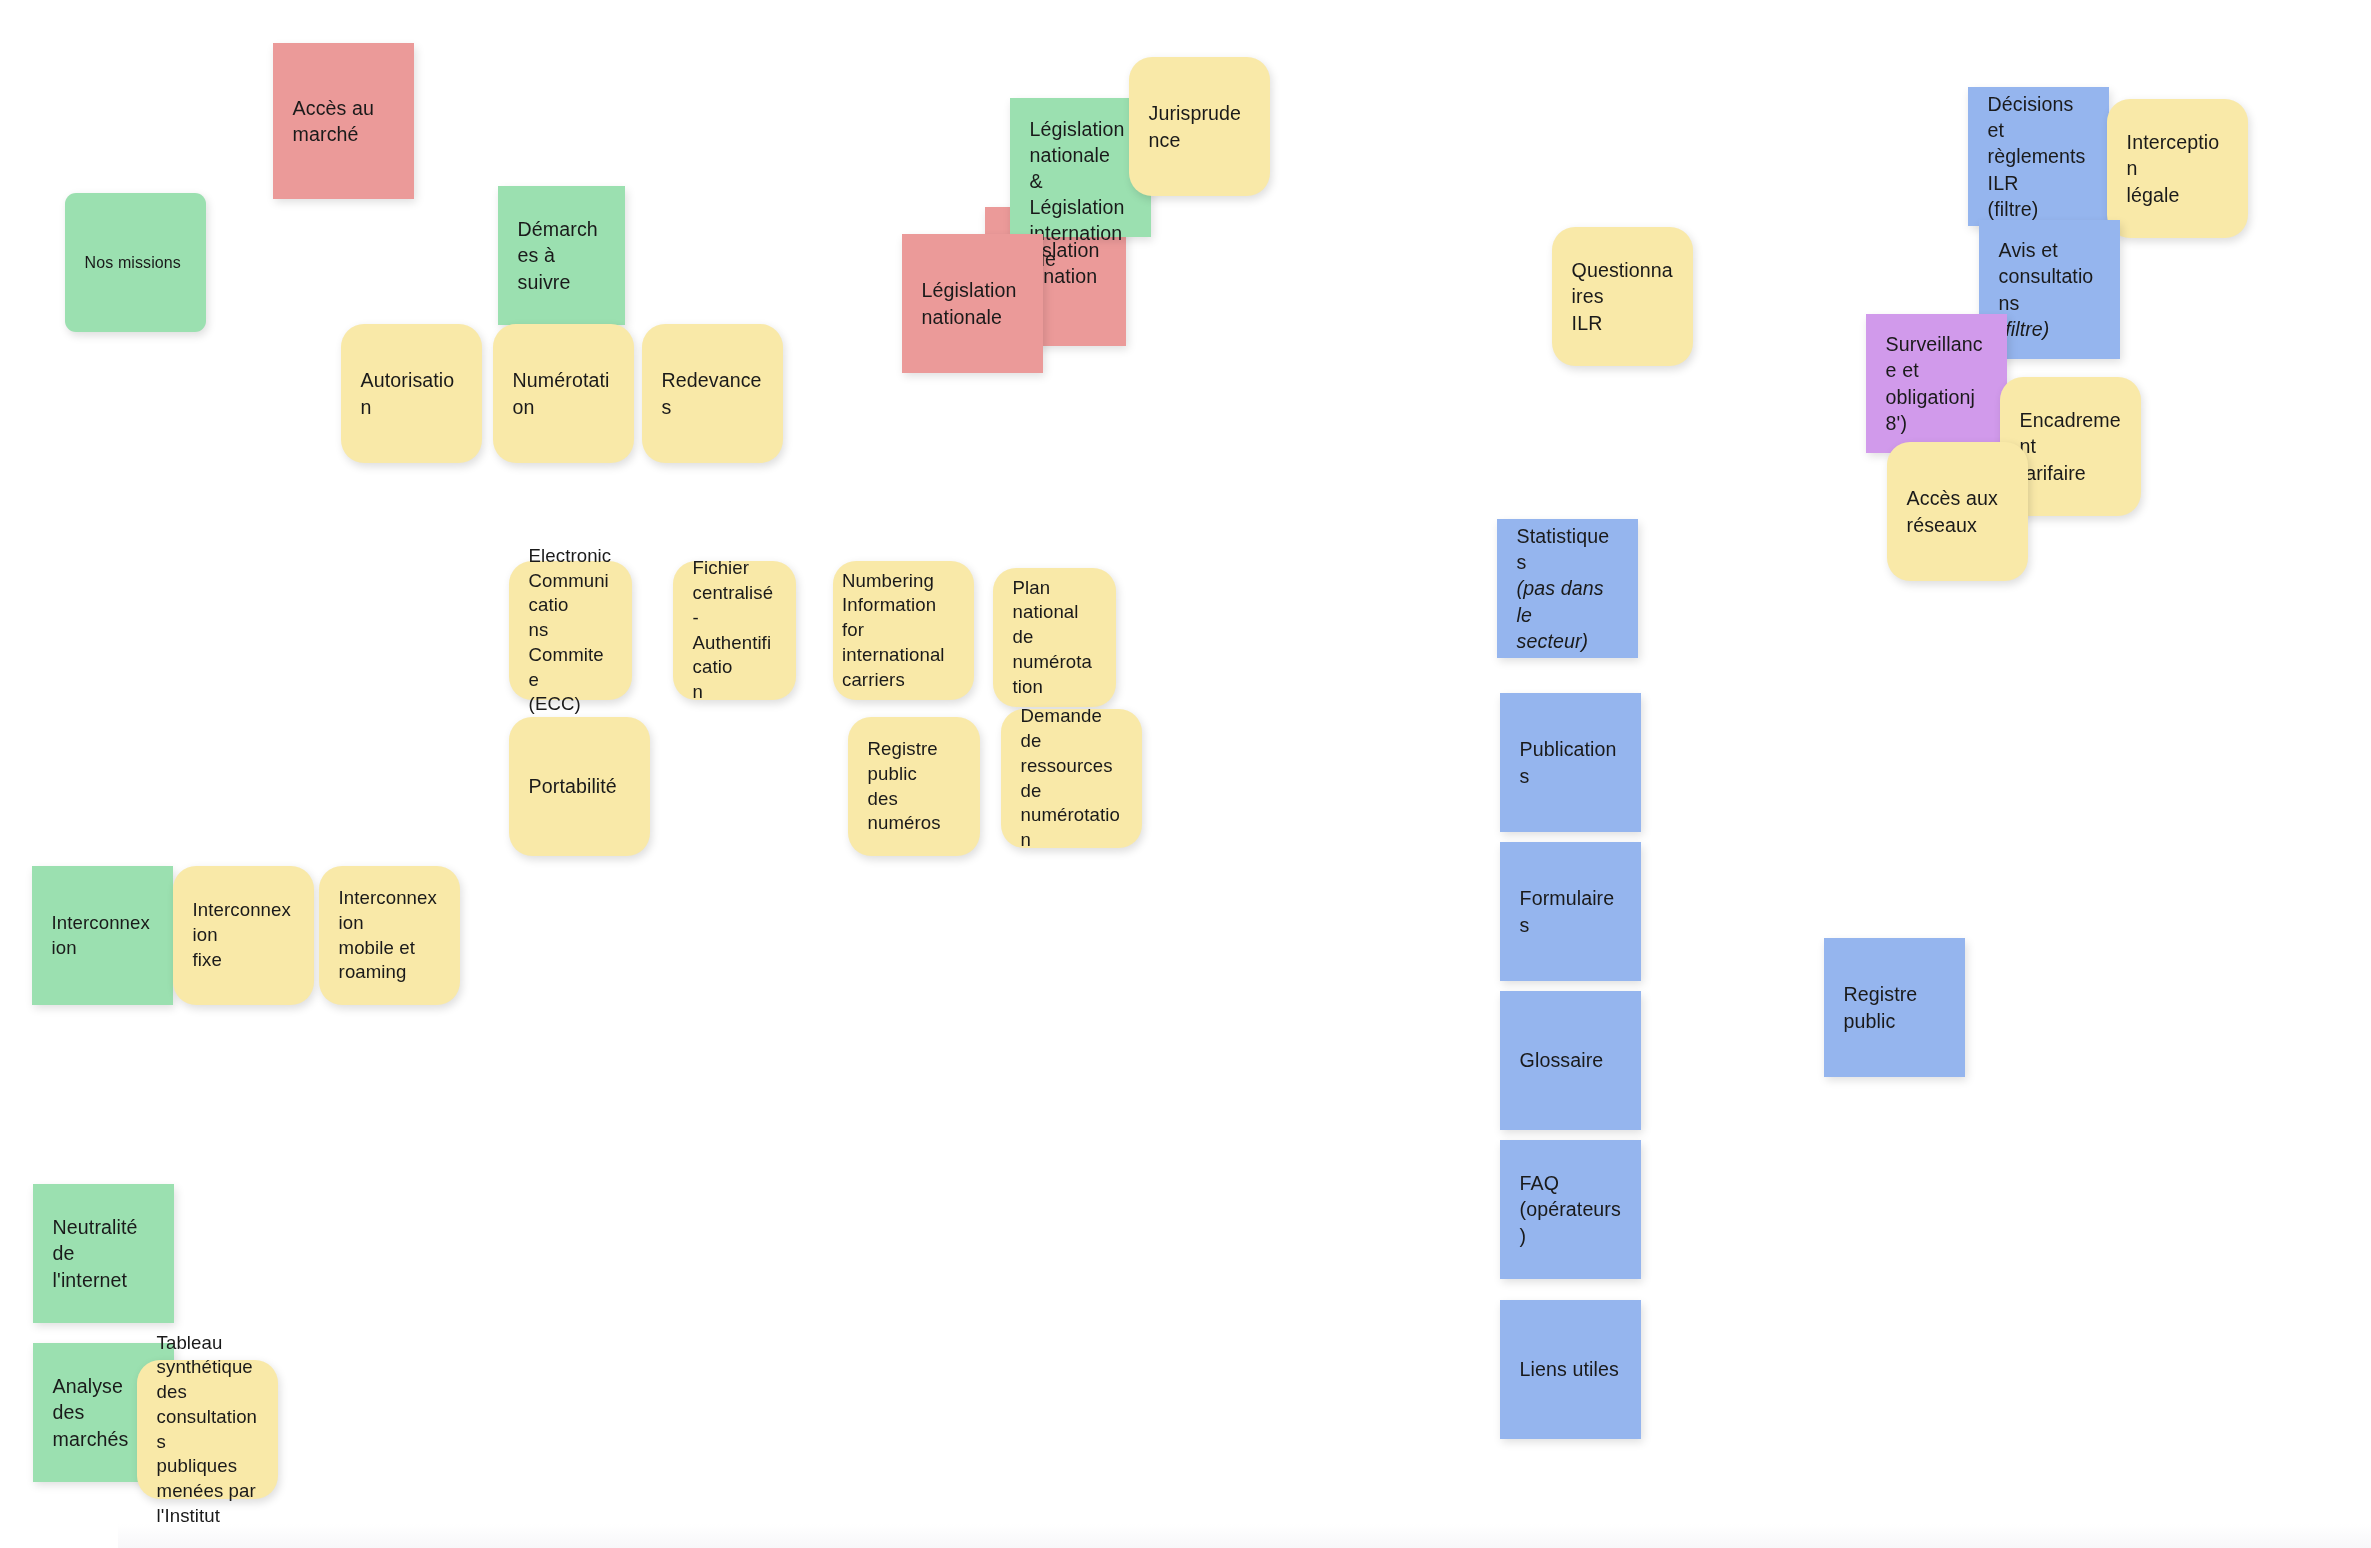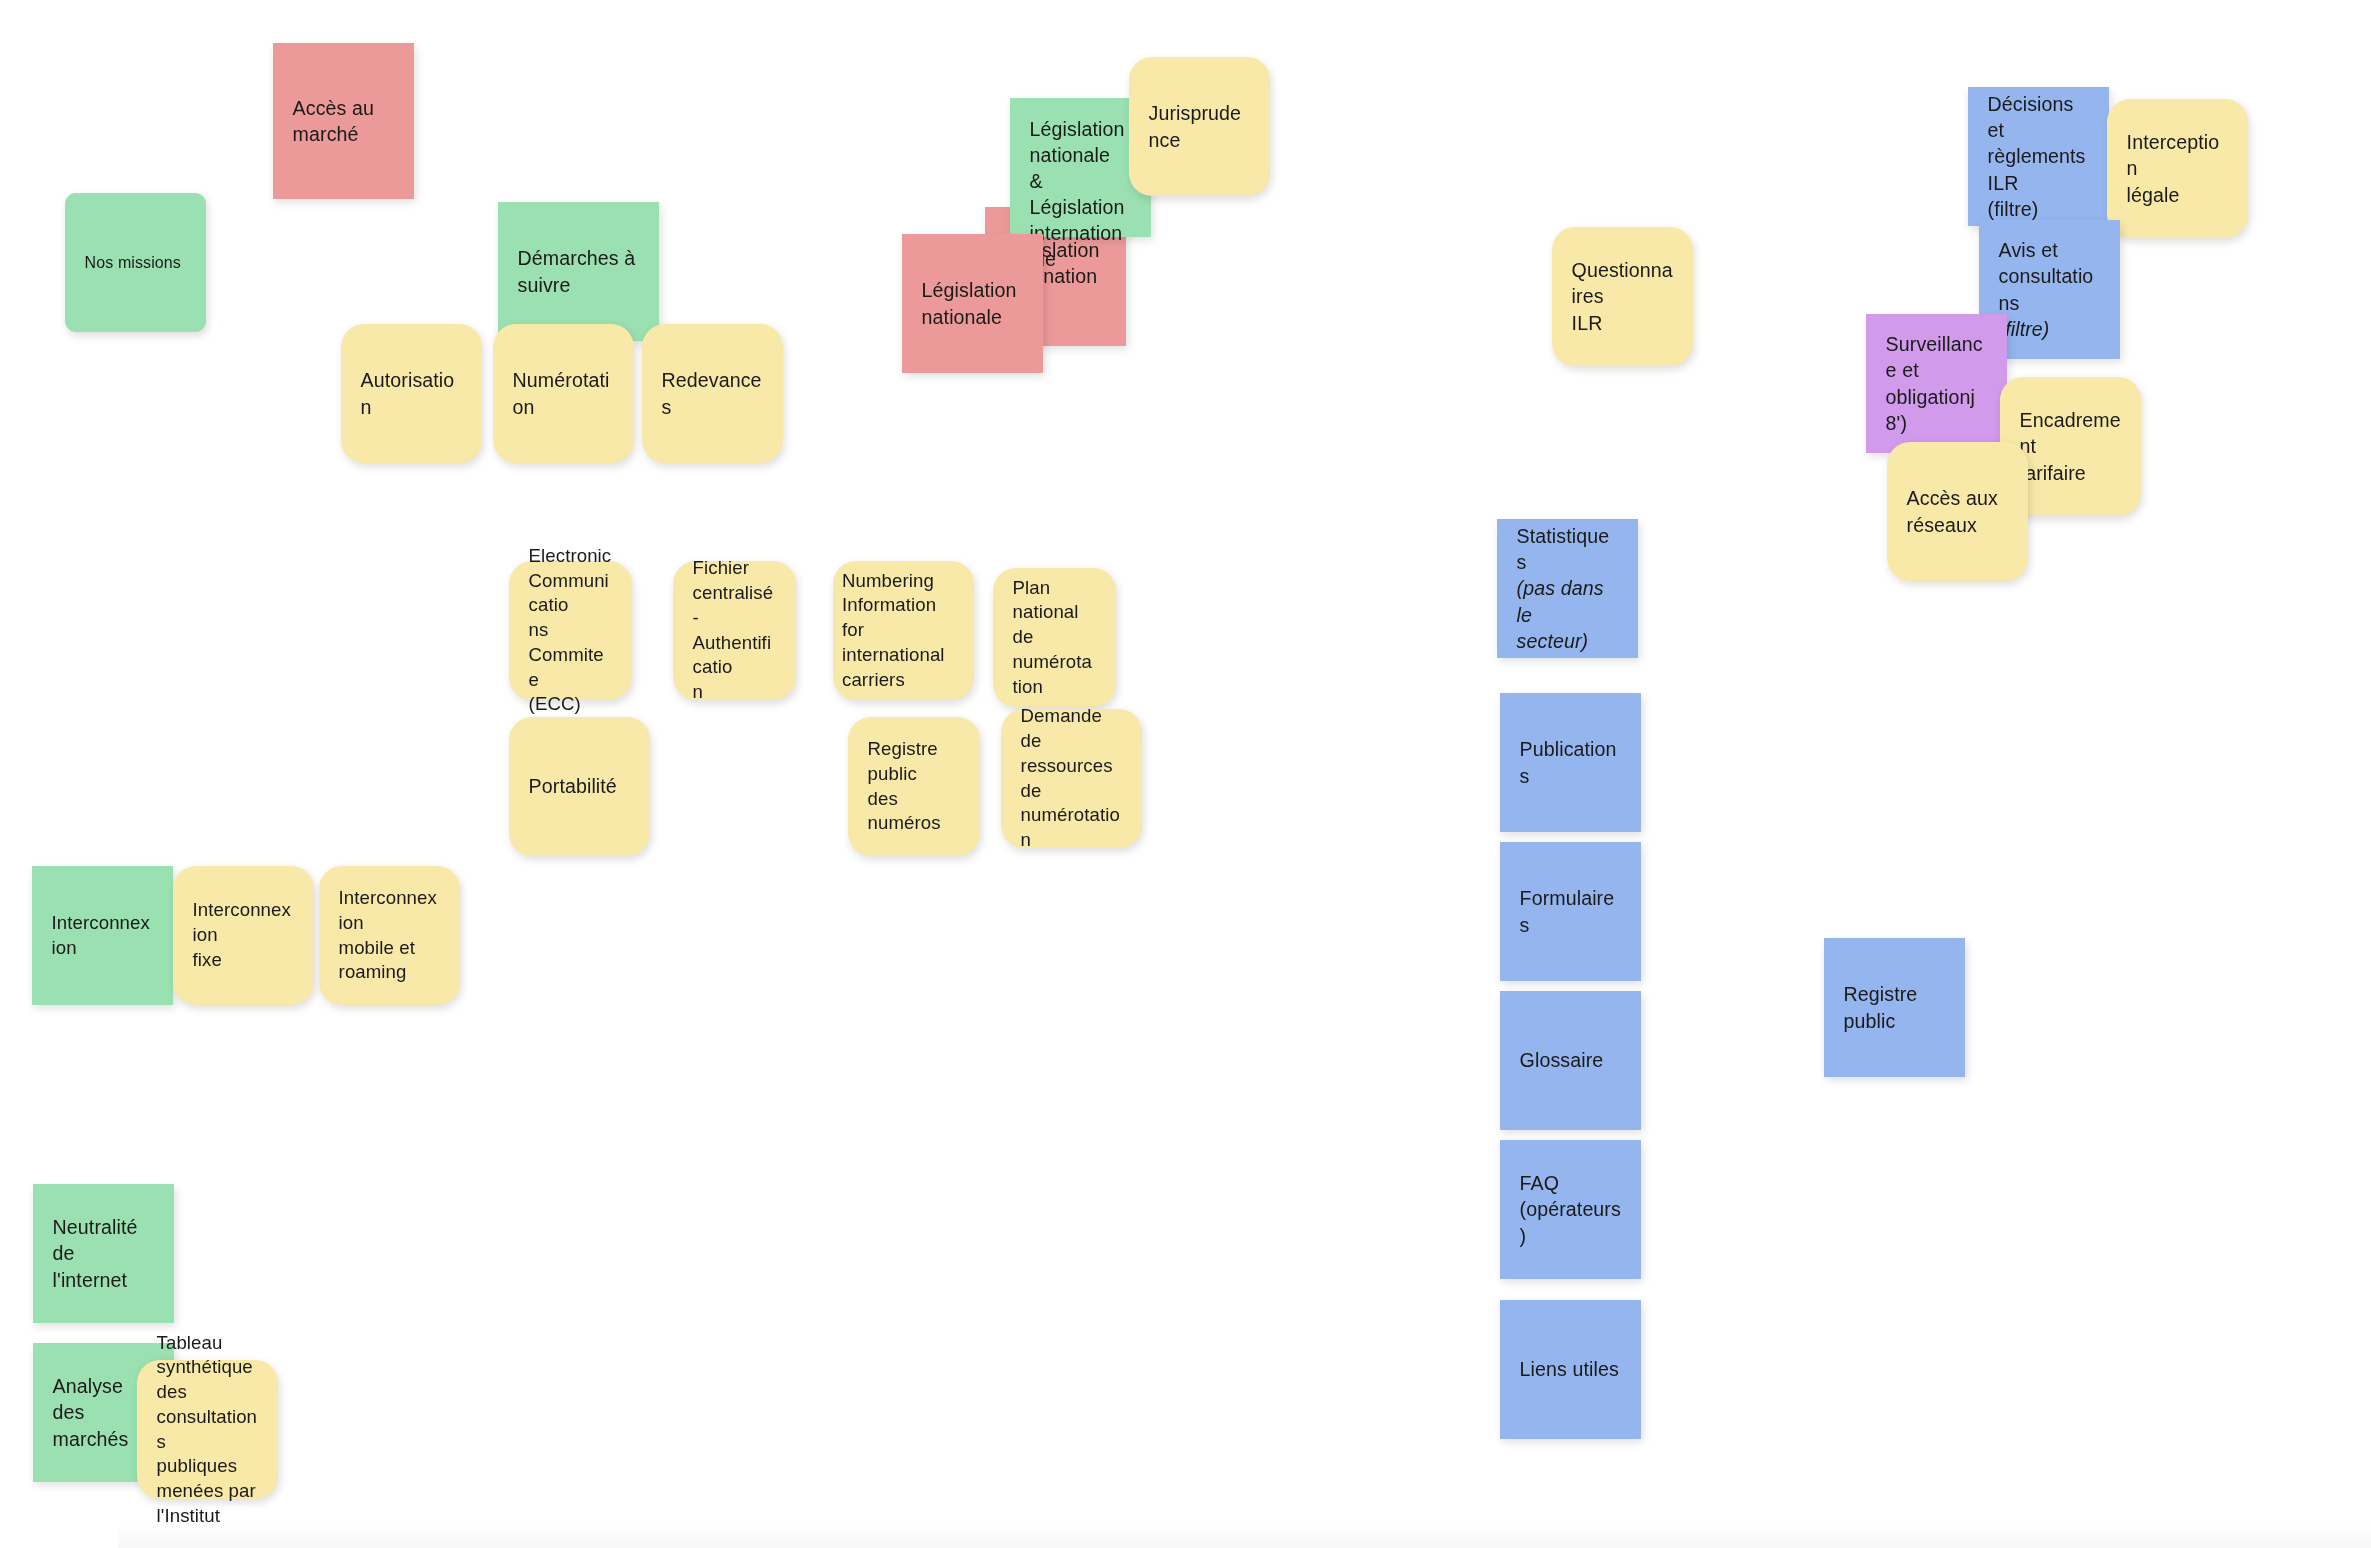--- a/index.html
+++ b/index.html
@@ -58,21 +58,21 @@
   .ital { font-style: italic; }
 </style>
 </head>
 <body>
 
 <div id="board">
   <div id="notes-layer">
       <div class="note c-green va-center" style="left: 65px; top: 193px; width: 141px; height: 139px; font-size: 16px; z-index: 10; border-radius: 11px;"><span class="txt">Nos missions</span></div>
       <div class="note c-red va-center" style="left: 273px; top: 43px; width: 141px; height: 156px; font-size: 19.6px; z-index: 11;"><span class="txt">Accès au
 marché</span></div>
-      <div class="note c-green va-center" style="left: 498px; top: 202px; width: 161px; height: 139px; font-size: 19.6px; z-index: 12;"><span class="txt">Démarches à
+      <div class="note c-green va-center" style="left: 498px; top: 186px; width: 127px; height: 139px; font-size: 19.6px; z-index: 12;"><span class="txt">Démarches à
 suivre</span></div>
       <div class="note c-yellow va-center" style="left: 341px; top: 324px; width: 141px; height: 139px; font-size: 19.6px; z-index: 13;"><span class="txt">Autorisation</span></div>
       <div class="note c-yellow va-center" style="left: 493px; top: 324px; width: 141px; height: 139px; font-size: 19.6px; z-index: 14;"><span class="txt">Numérotation</span></div>
       <div class="note c-yellow va-center" style="left: 642px; top: 324px; width: 141px; height: 139px; font-size: 19.6px; z-index: 15;"><span class="txt">Redevances</span></div>
       <div class="note c-red va-center" style="left: 985px; top: 207px; width: 141px; height: 139px; font-size: 19.6px; z-index: 16;"><span class="txt">Législation
 internationale</span></div>
       <div class="note c-green va-top" style="left: 1010px; top: 98px; width: 141px; height: 139px; font-size: 19.6px; z-index: 17;"><span class="txt">Législation
 nationale
 &amp; Législation
 internationale</span></div>

